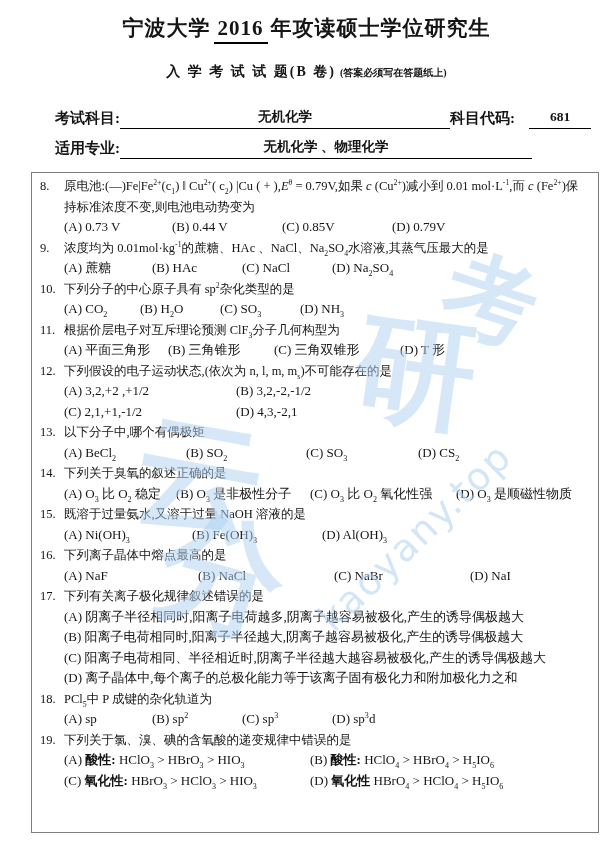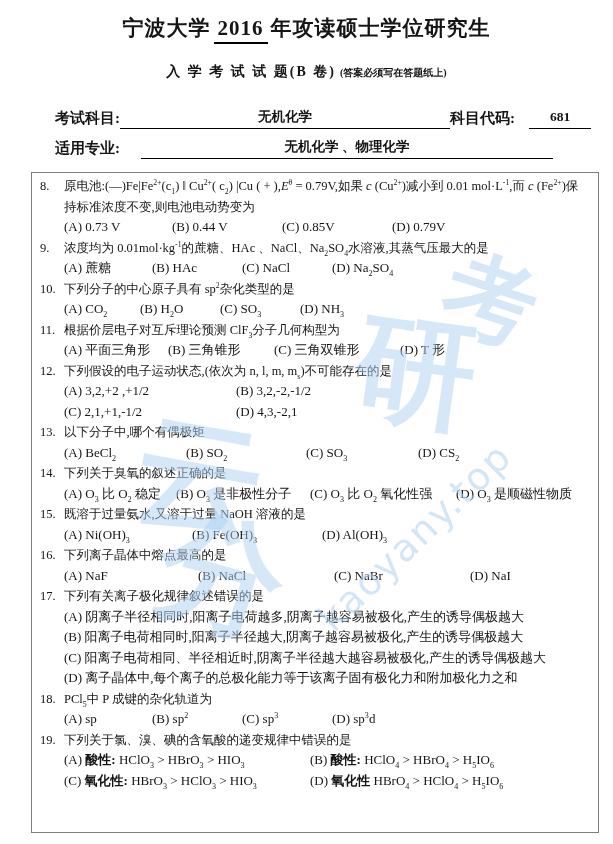--- a/index.html
+++ b/index.html
@@ -8,21 +8,21 @@
     font-family:"Liberation Serif","DejaVu Serif",serif;color:#151515;
   }
   
   .title{ text-align:center;font-size:21px;font-weight:bold;margin:14px 0 0;line-height:28px;letter-spacing:1px;}
   .title .year{display:inline-block;border-bottom:2px solid #000;padding:0 4px;margin:0 3px;}
   .subtitle{ text-align:center;margin:12px 0 0;line-height:24px;font-weight:bold;}
   .subtitle .sub-main{font-size:14px;letter-spacing:2px;}
   .subtitle .sub-note{font-size:10px;margin-left:4px;letter-spacing:0;}
   .fields{margin:16px 0 0 55px;}
   .field-row{display:flex;align-items:flex-end;height:28px;}
-  .field-row + .field-row{margin-top:2px;gap:21px;}
+  .field-row + .field-row{margin-top:2px;}
   .flabel{font-weight:bold;font-size:15px;white-space:nowrap;line-height:22px;}
   .ufield{border-bottom:1.2px solid #000;text-align:center;font-weight:bold;font-size:13.5px;line-height:22px;}
   .uf-subject{width:330px;}
   .uf-code{width:62px;margin-left:14px;}
   .uf-major{width:412px;}
   
   .qbox{
     position:relative;margin:13px 0 0 31px;width:568px;height:661px;
     border:1px solid #7d7d7d;box-sizing:border-box;padding:3px 8px 0 5px;
   }

